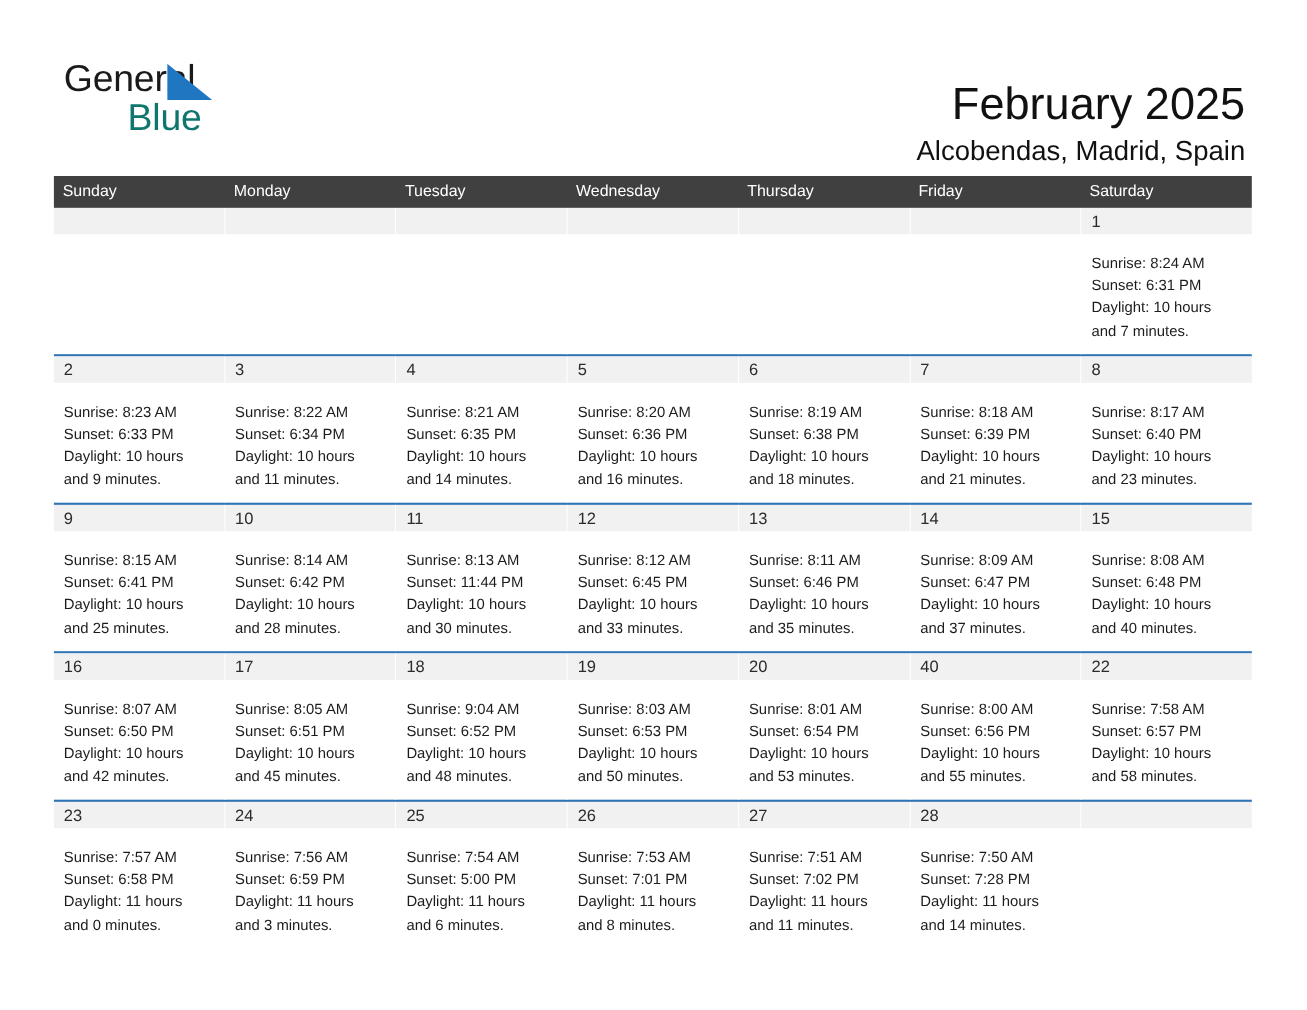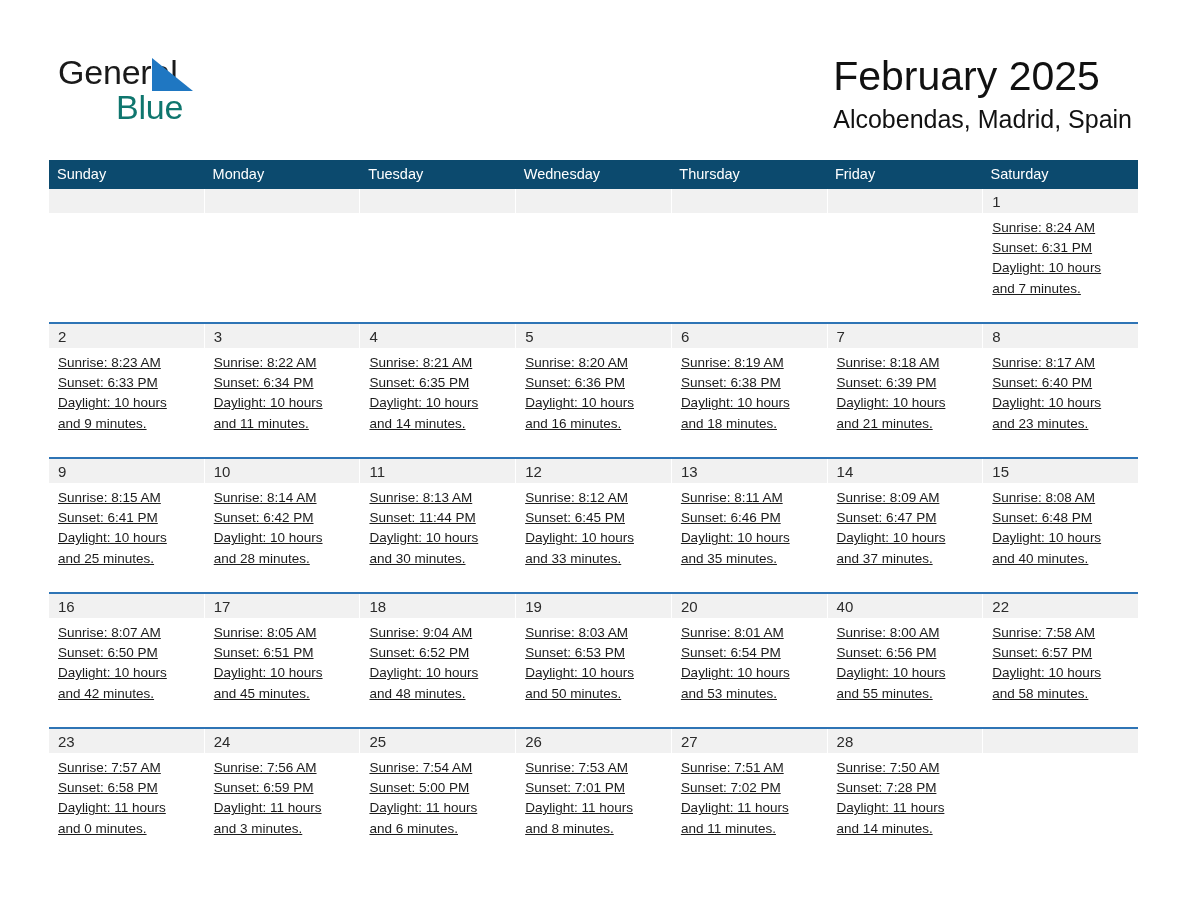--- a/index.html
+++ b/index.html
@@ -63,22 +63,22 @@
     font-weight: 400;
     letter-spacing: -0.2px;
     color: #0f766e;
     line-height: 40px;
     white-space: nowrap;
   }
 
   .title-block {
     position: absolute;
     right: 56px;
-    top: 50px;
-    text-align: left;
+    top: 68px;
+    text-align: right;
   }
   .cal-title {
     font-size: 41px;
     font-weight: 400;
     color: #111111;
     line-height: 52px;
     white-space: nowrap;
   }
   .cal-subtitle {
     font-size: 25px;
@@ -92,21 +92,21 @@
   .calendar {
     position: absolute;
     left: 49px;
     top: 160px;
     width: 1089px;
   }
 
   .weekday-row {
     display: flex;
     width: 100%;
-    background: #0c4a6e;
+    background: #404040;
     height: 29px;
   }
   .weekday {
     flex: 1 1 0;
     box-sizing: border-box;
     padding: 4px 0 0 8px;
     color: #ffffff;
     font-size: 14.5px;
     line-height: 20px;
     white-space: nowrap;
@@ -142,25 +142,24 @@
     padding: 2px 0 0 9px;
     font-size: 15px;
     line-height: 22px;
     color: #2b2b2b;
     overflow: hidden;
   }
   .day-cell.empty .daynum-band {
     background: #f1f1f1;
   }
   .day-body {
-    padding: 5px 6px 0 9px;
+    padding: 17px 6px 0 9px;
     font-size: 13.5px;
     line-height: 20.2px;
     color: #1c1c1c;
-    text-decoration: underline;
   }
   .day-body div {
     white-space: nowrap;
   }
 </style>
 </head>
 <body>
 
 <div class="page">
 

